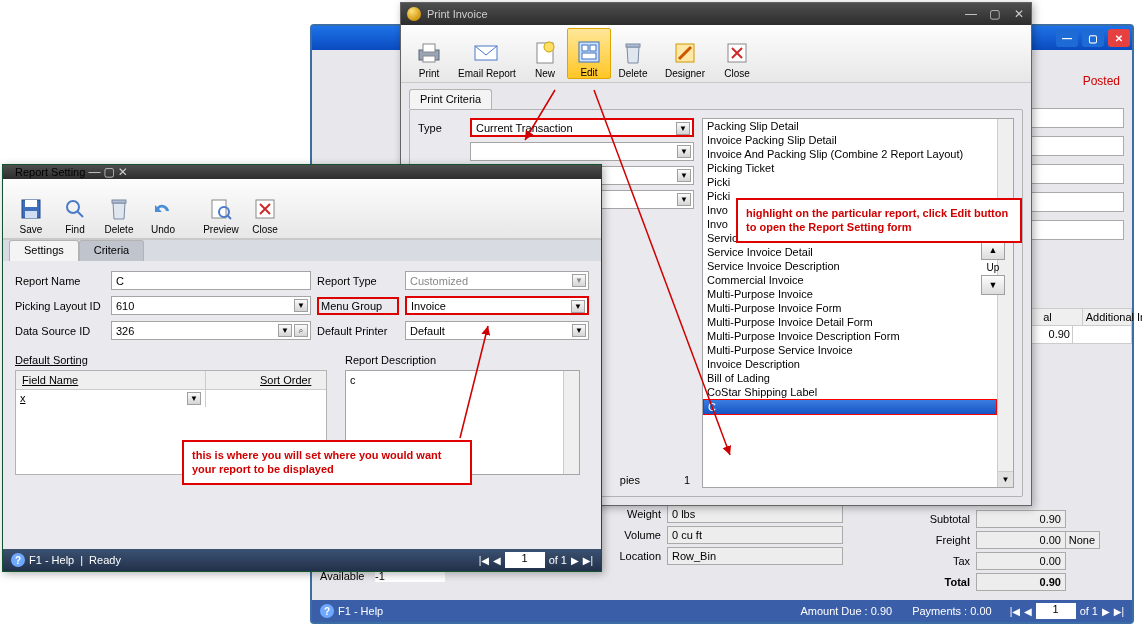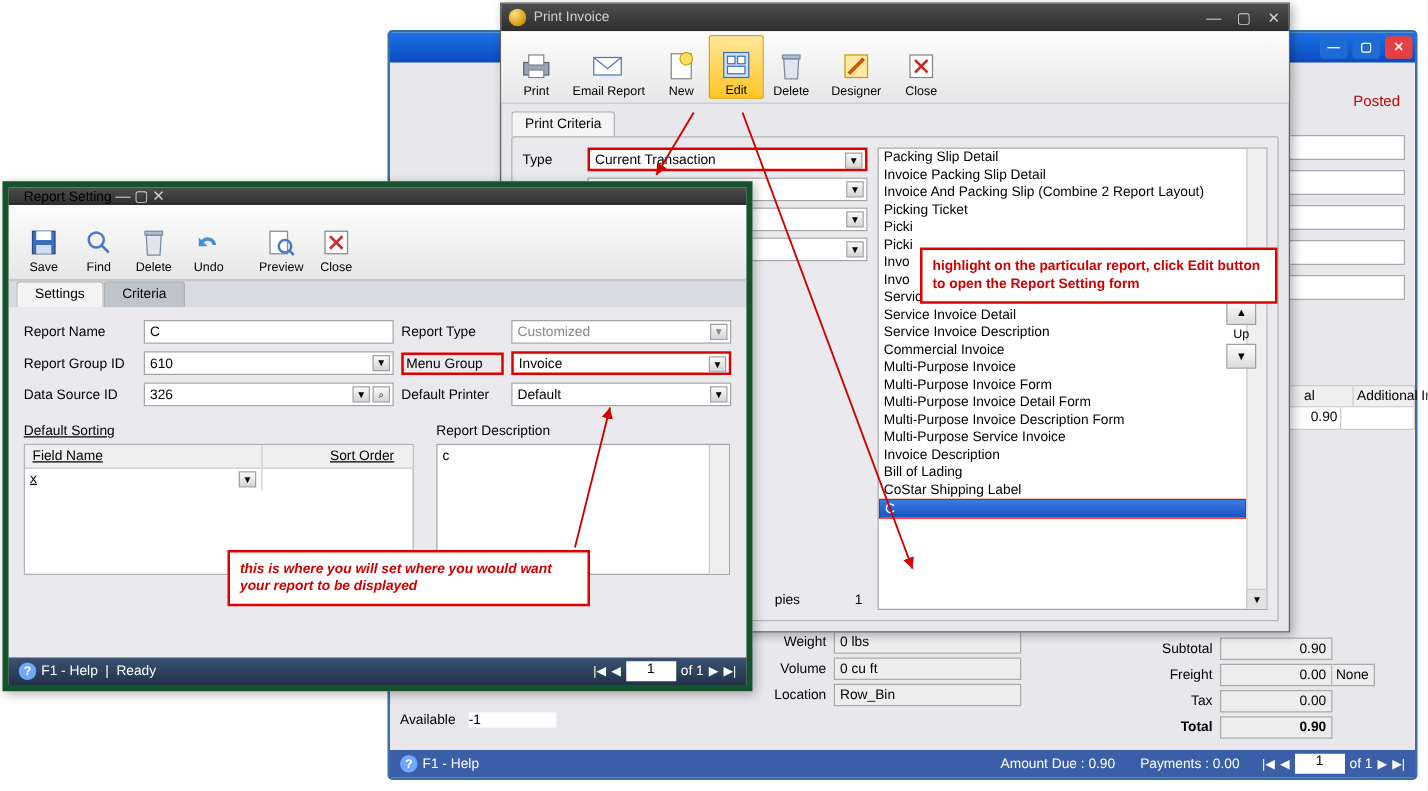--- a/index.html
+++ b/index.html
@@ -57,21 +57,21 @@
   .bg-grid-head span{flex:0 0 70px;padding:2px;border-right:1px solid #ccc;text-align:center;}
   .bg-grid-row {
     position:absolute; top:300px; right:0;
     width:120px; height:18px; display:flex;
     background:#fff; border:1px solid #ccc; border-top:none;
     font-size:11px;
   }
   .bg-grid-row span{flex:1;padding:2px;text-align:right;border-left:1px solid #ccc;}
   .bg-row { display:flex; align-items:center; margin:3px 0;}
   .bg-row .lbl{ width:60px;text-align:right; padding-right:6px;}
-  .bg-row .val{ border:1px solid #aaa; background:#ededed; height:18px; width:150px; display:flex; align-items:center; padding:0 4px;}
+  .bg-row .val{ border:1px solid #aaa; background:#ededed; height:18px; width:176px; display:flex; align-items:center; padding:0 4px;}
   .bg-summary-left {
     position:absolute; left:295px; bottom:54px; width:280px;
   }
   .bg-summary-right {
     position:absolute; right:6px; bottom:28px; width:200px;
   }
   .bg-summary-right .lbl{width:50px;}
   .bg-summary-right .val{width:90px;text-align:right;justify-content:flex-end;}
   .bg-summary-right .val.extra{border-left:none;}
   .bg-avail{
@@ -150,23 +150,23 @@
   .reportlist .item{padding:1px 4px;font-size:11px;white-space:nowrap;}
   .reportlist .item.sel{background:linear-gradient(#3a7de0,#1554c3);color:#fff;border:1px solid red;}
   .reportlist .scroll{position:absolute;top:0;right:0;bottom:0;width:16px;background:#efefef;border-left:1px solid #ccc;}
   .reportlist .dd{position:absolute;right:0;bottom:0;width:16px;height:16px;background:#e2e2e2;border-left:1px solid #ccc;border-top:1px solid #ccc;display:flex;align-items:center;justify-content:center;font-size:8px;}
   .updown{position:absolute;right:16px;top:130px;width:26px;display:flex;flex-direction:column;align-items:center;gap:2px;}
   .updown .btn{width:24px;height:20px;border:1px solid #a0a0a0;background:linear-gradient(#fdfdfd,#dcdcdc);display:flex;align-items:center;justify-content:center;font-size:9px;}
   .updown .lbl{font-size:10px;text-align:center;}
 
   
   .rswin{
-    position:absolute;top:145px;left:2px;
+    position:absolute;top:164px;left:2px;
     width:600px;height:408px;
-    border:5px solid #14532d;
+    border:1px solid #14532d;
     background:#e8e8ec;
     box-shadow:2px 2px 8px rgba(0,0,0,.3);
     display:flex;flex-direction:column;
   }
   .rswin .titlebar{background:linear-gradient(#4e4e4e,#2d2d2d);}
   .rswin .toolbar{height:60px;}
   .tabs2{height:22px;display:flex;padding:0 6px;background:#d8dbe2;border-top:1px solid #c9c9c9;}
   .tab2{padding:3px 14px;border:1px solid #b3b3b3;border-bottom:none;background:#bfc4cd;font-size:11px;border-radius:3px 3px 0 0;}
   .tab2.active{background:#f4f4f4;}
   .rsbody{flex:1;padding:10px 12px;background:#eaeaee;overflow:hidden;}
@@ -513,21 +513,21 @@
     <div class="row">
       <span class="lbl">Report Name</span>
       <span class="inp half">C</span>
       <span class="lbl2">Report Type</span>
       <span class="inp right dd" style="color:#888;">
           <span>Customized</span>
           <span class="ddbtn">▼</span>
         </span>
     </div>
     <div class="row">
-      <span class="lbl">Report Group ID</span>
+      <span class="lbl">Picking Layout ID</span>
       <span class="inp half dd">
           <span>610</span>
           <span class="ddbtn">▼</span>
         </span>
       <span class="lbl2 highlight-red" style="padding:1px 2px;">Menu Group</span>
       <span class="inp right dd highlight-red">
           <span>Invoice</span>
           <span class="ddbtn">▼</span>
         </span>
     </div>
@@ -580,21 +580,21 @@
       <span class="triangle">◀</span>
       <span class="pginput">1</span>
       <span>of  1</span>
       <span class="triangle">▶</span>
       <span class="triangle">▶|</span>
     </div>
   </div>
 </div>
 
 <div class="anno" style="top:198px;left:736px;width:286px;">highlight on the particular report, click Edit button to open the Report Setting form</div>
-<div class="anno" style="top:440px;left:182px;width:290px;font-style:italic;">this is where you will set where you would want your report to be displayed</div>
+<div class="anno" style="top:440px;left:182px;width:290px;">this is where you will set where you would want your report to be displayed</div>
 
 <svg class="arrows">
   <defs>
       <marker id="ah" markerWidth="8" markerHeight="8" refX="6" refY="3" orient="auto">
         <path d="M0,0 L6,3 L0,6 z" fill="#d00000"></path>
       </marker>
     </defs>
   <path d="M555 90 L525 140" stroke="#d00000" stroke-width="1.5" fill="none" marker-end="url(#ah)"></path>
   <path d="M594 90 L730 455" stroke="#d00000" stroke-width="1.5" fill="none" marker-end="url(#ah)"></path>
   <path d="M460 438 L488 326" stroke="#d00000" stroke-width="1.5" fill="none" marker-end="url(#ah)"></path>

